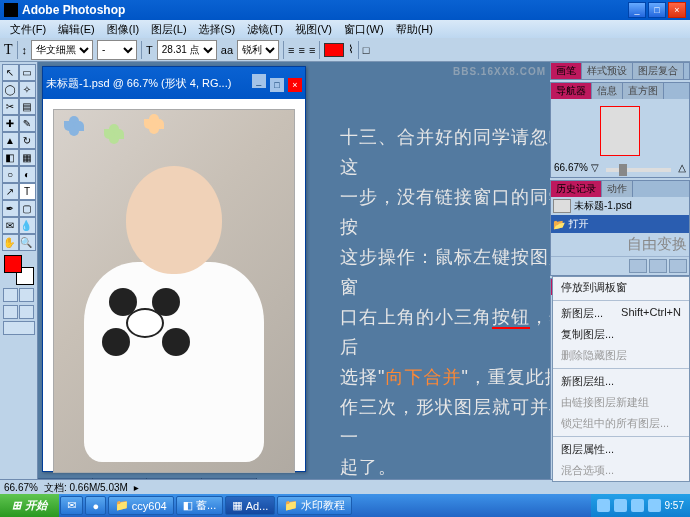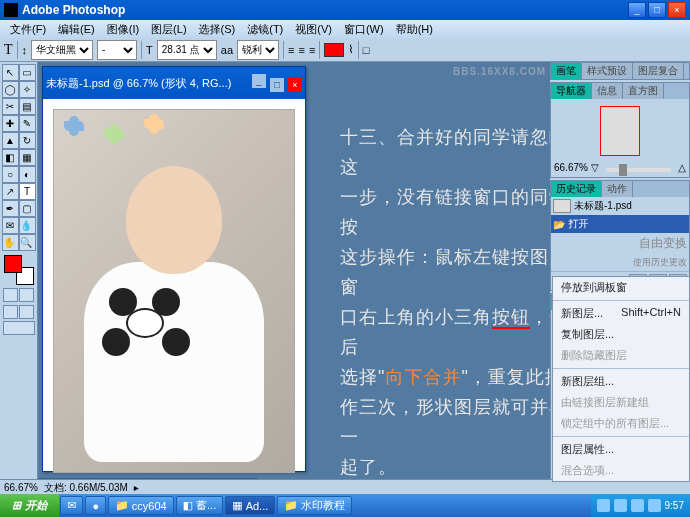--- a/index.html
+++ b/index.html
@@ -37,21 +37,21 @@
 .clover { position: absolute; width: 22px; height: 22px; }
 .clover.c1 { top: 6px; left: 10px; } .clover.c2 { top: 14px; left: 50px; } .clover.c3 { top: 4px; left: 90px; }
 .leaf { position: absolute; width: 10px; height: 10px; border-radius: 50% 50% 50% 0; }
 .c1 .leaf { background: #88b4e0; } .c2 .leaf { background: #b8e098; } .c3 .leaf { background: #ffd099; }
 .instruction { position: absolute; left: 302px; top: 60px; width: 246px; color: #e6e6e6; font-size: 18px; line-height: 30px; letter-spacing: 1px; }
 .underline-red { border-bottom: 2px solid #ff0000; }
 .orange { color: #ff8833; }
 .right-panels { width: 140px; display: flex; flex-direction: column; gap: 2px; background: #bdd3e8; }
 .panel { border: 1px solid #6f8bb0; background: #bdd3e8; font-size: 10px; }
 .panel-tabs { display: flex; background: #9db9d6; height: 16px; }
-.panel-tabs .tab { padding: 1px 5px; border-right: 1px solid #6f8bb0; background: #14b8a6; font-size: 10px; }
+.panel-tabs .tab { padding: 1px 5px; border-right: 1px solid #6f8bb0; background: #be185d; font-size: 10px; }
 .panel-tabs .tab.inactive { background: #a0b8d0; color: #444; }
 .panel-body { padding: 3px; background: #bdd3e8; position: relative; }
 .nav-thumb { width: 40px; height: 50px; background: #ddd; margin: 4px auto; border: 1px solid #ff0000; }
 .history-item { display: flex; align-items: center; padding: 2px; gap: 3px; font-size: 10px; }
 .history-item.sel { background: #2a5db0; color: white; }
 .preset-row { display: flex; gap: 2px; padding: 2px; flex-wrap: wrap; }
 .preset { width: 18px; height: 14px; background: #aac2dc; border: 1px solid #7a95b4; }
 .watermark { position: absolute; top: 4px; right: 4px; font-size: 20px; color: rgba(220,220,220,0.55); font-weight: bold; font-family: Arial; letter-spacing: 1px; }
 .watermark .sub { font-size: 10px; display: block; color: rgba(200,200,200,.5); }
 .context-menu { position: absolute; right: 0; top: 276px; width: 138px; background: #eef2f8; border: 1px solid #7a95b4; font-size: 11px; z-index: 10; }
@@ -281,25 +281,22 @@
       </div>
       <div class="panel-body" style="padding:0;">
         <div class="history-item">
           <div style="width:18px;height:14px;background:#ddd;border:1px solid #888;"></div>
           <span>未标题-1.psd</span>
         </div>
         <div class="history-item sel">
           <span>📂</span>
           <span>打开</span>
         </div>
-        <div class="history-item" style="color:#888;font-size:12px;justify-content:flex-end;">
+        <div class="history-item" style="color:#888;font-size:15px;justify-content:flex-end;">
           <span>自由变换</span>
-        </div>
-        <div class="history-item" style="color:#888;font-size:9px;justify-content:flex-end;">
-          <span>使用历史更改</span>
         </div>
         <div class="preset-row" style="justify-content:flex-end;border-top:1px solid #9cb4d0;">
           <div class="preset"></div>
           <div class="preset"></div>
           <div class="preset"></div>
         </div>
       </div>
     </div>
 
     <div class="panel" style="flex:1;">

